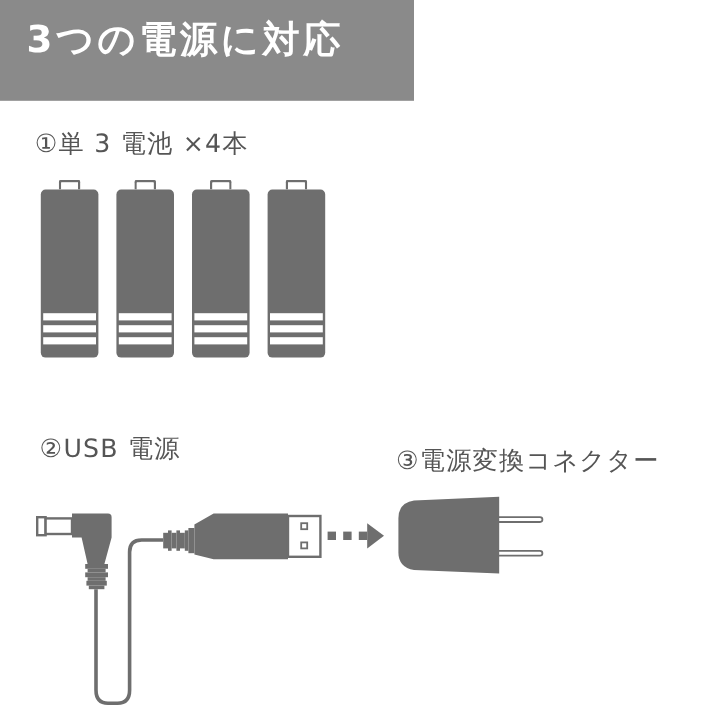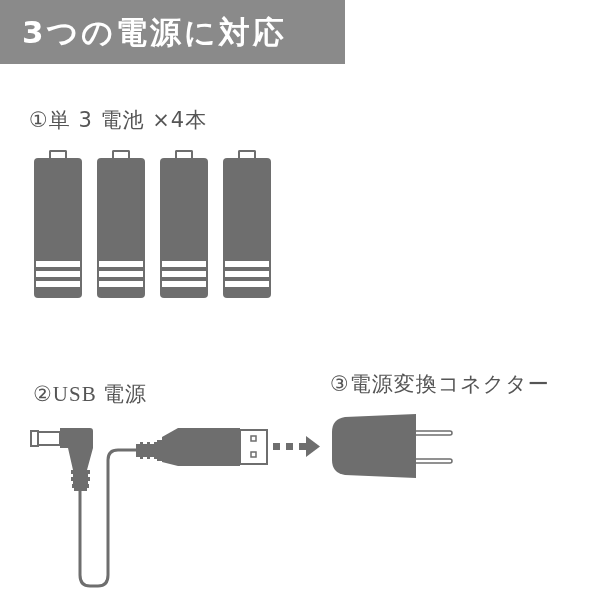--- a/index.html
+++ b/index.html
@@ -1,23 +1,23 @@
 <!DOCTYPE html>
 <html><head>
   <meta charset="utf-8">
   <style>
     html, body { margin: 0; padding: 0; background: #ffffff; }
     body { width: 600px; height: 600px; position: relative; overflow: hidden;
       font-family: "DejaVu Sans", "Liberation Sans", sans-serif; color: #555555; }
-    .title-bar { position: absolute; left: 0; top: 0; width: 345px; height: 64px; background: #8a8a8a; }
+    .title-bar { position: absolute; left: 0; top: 0; width: 345px; height: 84px; background: #8a8a8a; }
     .title-text { position: absolute; left: 22px; top: 12px; font-size: 31px; font-weight: bold;
       color: #ffffff; letter-spacing: 3px; white-space: nowrap; }
     .label { position: absolute; font-size: 21px; color: #555555; white-space: nowrap; letter-spacing: 1px; }
     .label-1 { left: 29px; top: 106px; }
-    .label-2 { left: 33px; top: 380px; font-family: Liberation Serif, serif; }
+    .label-2 { left: 33px; top: 360px; }
     .label-3 { left: 330px; top: 370px; text-align: center; }
     .battery { position: absolute; top: 150px; width: 48px; height: 148px; }
     .battery .cap { position: absolute; left: 15px; top: 0; width: 18px; height: 8px;
       border: 2px solid #6e6e6e; border-bottom: none; border-radius: 2px 2px 0 0; box-sizing: border-box; background: #fff; }
     .battery .body { position: absolute; left: 0; top: 8px; width: 48px; height: 140px;
       background: #6e6e6e; border-radius: 4px; overflow: hidden; }
     .battery .stripe { position: absolute; left: 2px; width: 44px; height: 6px; background: #ffffff; }
     svg.abs { position: absolute; left: 0; top: 0; }
   </style>
 </head>

